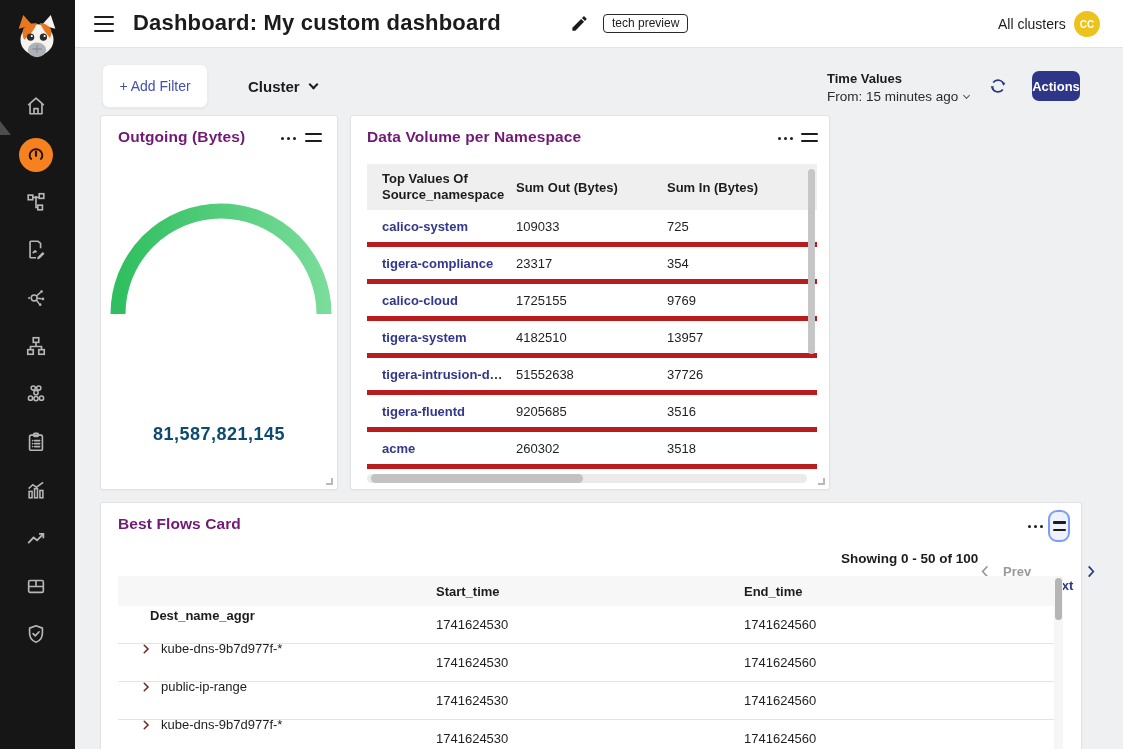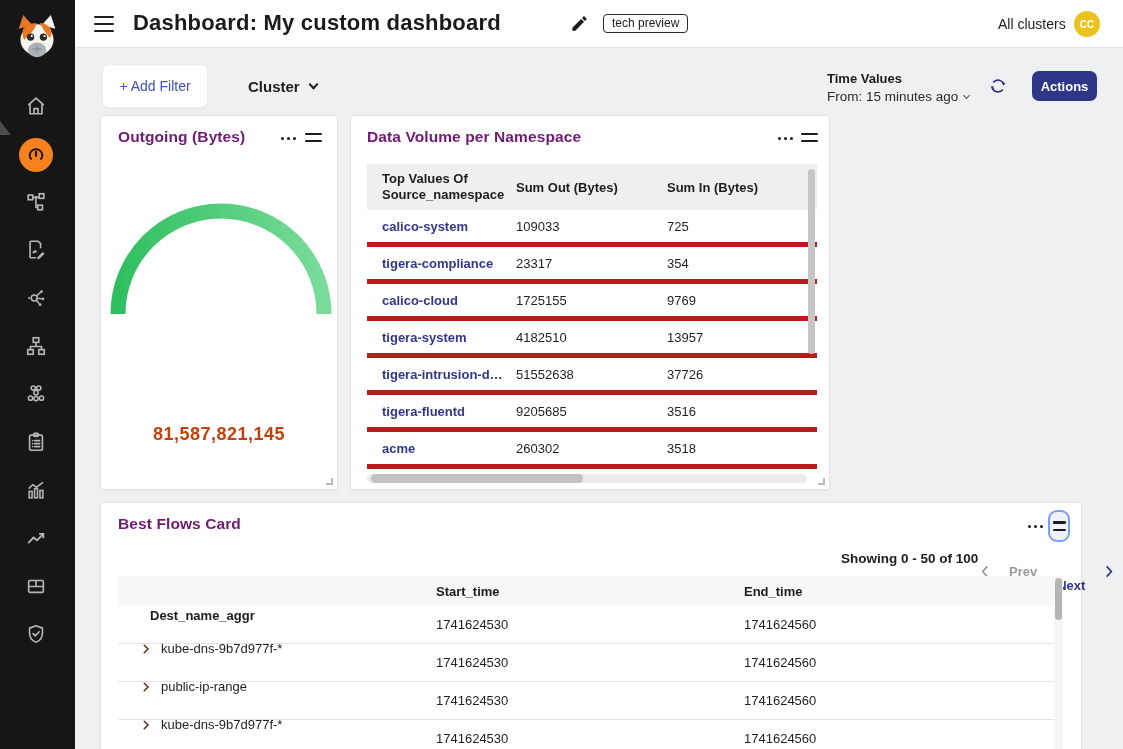--- a/index.html
+++ b/index.html
@@ -26,52 +26,52 @@
   .avatar { left:1074px; top:11px; width:26px; height:26px; border-radius:50%; background:#ecc21c; color:#ffffff; font-size:10px; font-weight:700; display:flex; align-items:center; justify-content:center; }
 
   
   .add-filter { left:102px; top:64px; width:106px; height:44px; background:#ffffff; border:1px solid #ececec; border-radius:7px; box-shadow:0 1px 2px rgba(0,0,0,.05); color:#4250b4; font-size:14px; font-weight:500; display:flex; align-items:center; justify-content:center; cursor:pointer; }
   .cluster-dd { left:240px; top:76px; height:20px; display:flex; align-items:center; gap:10px; font-size:15px; font-weight:600; color:#1c1c1c; cursor:pointer;margin-left:8px; }
   .caret { width:7px; height:7px; border-right:2px solid #1c1c1c; border-bottom:2px solid #1c1c1c; transform:rotate(45deg); margin-top:-3px; }
   .tr-label { left:827px; top:71px; font-size:13px; font-weight:700; color:#1c1c1c; }
   .tr-value { left:827px; top:89px; font-size:13.5px; color:#2b2b2b; display:flex; align-items:center; gap:6px; cursor:pointer; }
   .caret-sm { width:5px; height:5px; border-right:1.6px solid #555; border-bottom:1.6px solid #555; transform:rotate(45deg); margin-top:-2px; }
   .refresh { left:988px; top:76px; width:20px; height:20px; color:#2e3688; cursor:pointer; }
-  .actions-btn { left:1032px; top:71px; width:65px; height:30px; background:#2e3688; color:#ffffff; border:none; border-radius:7px; font-size:13px; font-weight:600; font-family:inherit; cursor:pointer; }
+  .actions-btn { left:1032px; top:71px; width:48px; height:30px; background:#2e3688; color:#ffffff; border:none; border-radius:7px; font-size:13px; font-weight:600; font-family:inherit; cursor:pointer; }
 
   
   .card { position:absolute; background:#ffffff; border:1px solid #e2e2e4; border-radius:3px; box-shadow:0 1px 2px rgba(0,0,0,.04); }
   .card-title { position:absolute; font-size:15.5px; font-weight:700; color:#701a75; letter-spacing:.1px; }
   .dots { position:absolute; display:flex; gap:2.6px; cursor:pointer; padding:3px; }
   .dots i { width:3.2px; height:3.2px; border-radius:50%; background:#1c1c1c; }
   .drag { position:absolute; width:17px; cursor:grab; }
   .drag i { display:block; height:2.2px; background:#1c1c1c; border-radius:1px; margin-bottom:5px; }
   .resize-corner { position:absolute; right:4px; bottom:4px; width:7px; height:7px; border-right:2px solid #b9b9b9; border-bottom:2px solid #b9b9b9; cursor:nwse-resize; }
 
   
-  .gauge-value { position:absolute; left:0; top:308px; width:100%; text-align:center; font-size:18px; font-weight:700; color:#c2410c; letter-spacing:.5px; }
+  .gauge-value { position:absolute; left:0; top:308px; width:100%; text-align:center; font-size:18px; font-weight:700; color:#0c4a6e; letter-spacing:.5px; }
 
   
   .dv-table { position:absolute; left:16px; top:48px; width:450px; }
   .dv-head { display:flex; background:#efefef; height:46px; align-items:center; font-size:13px; font-weight:700; color:#1c1c1c; }
   .dv-row { display:flex; height:37px; align-items:center; border-bottom:5px solid #b91c1c; font-size:13px; }
   .dv-c1 { width:149px; padding-left:15px; }
   .dv-c2 { width:151px; }
   .dv-c3 { width:150px; }
   .ns-link { color:#32378c; font-weight:700; cursor:pointer; }
   .cell-val { color:#1f1f1f; }
   .vscroll-dv { position:absolute; left:457px; top:53px; width:7px; height:185px; background:#c6c6c6; border-radius:4px; }
   .hscroll-track { position:absolute; left:16px; top:358px; width:440px; height:9px; background:#ebebeb; border-radius:5px; }
   .hscroll-thumb { position:absolute; left:4px; top:0; width:212px; height:9px; background:#c2c2c2; border-radius:5px; }
 
   
   .drag-focus { position:absolute; width:22px; height:32px; border:2px solid #7e9bf7; background:#edf2fe; border-radius:9px; display:flex; flex-direction:column; align-items:center; justify-content:center; gap:5px; cursor:grab; }
   .drag-focus i { display:block; width:13px; height:2.2px; background:#1c1c1c; border-radius:1px; }
   .showing { position:absolute; font-size:13.5px; font-weight:600; color:#1c1c1c; }
-  .pager { position:absolute; display:flex; align-items:center; gap:20px; font-size:13px; }
+  .pager { position:absolute; display:flex; align-items:center; gap:14px; font-size:13px; }
   .pg-prev { color:#9a9a9a; font-weight:600; cursor:default; }
   .pg-next { color:#2e3688; font-weight:700; cursor:pointer;margin-top:28px; }
   .pg-ch { width:8px; height:13px; }
   .bf-table { position:absolute; left:17px; top:73px; width:936px; }
   .bf-head { display:flex; background:#f7f7f7; height:30px; align-items:center; font-size:13px; font-weight:700; color:#1c1c1c; }
   .bf-row { display:flex; height:38px; align-items:center; border-bottom:1px solid #e4e4e6; font-size:13px; color:#1f1f1f; }
   .bf-c1 { width:318px; padding-left:32px; display:flex; align-items:center;margin-top:48px; }
   .bf-c2 { width:308px; }
   .bf-c3 { width:310px; }
   .row-chevron { width:14px; height:14px; margin-left:-11px; margin-right:8px; cursor:pointer; flex:none; }

